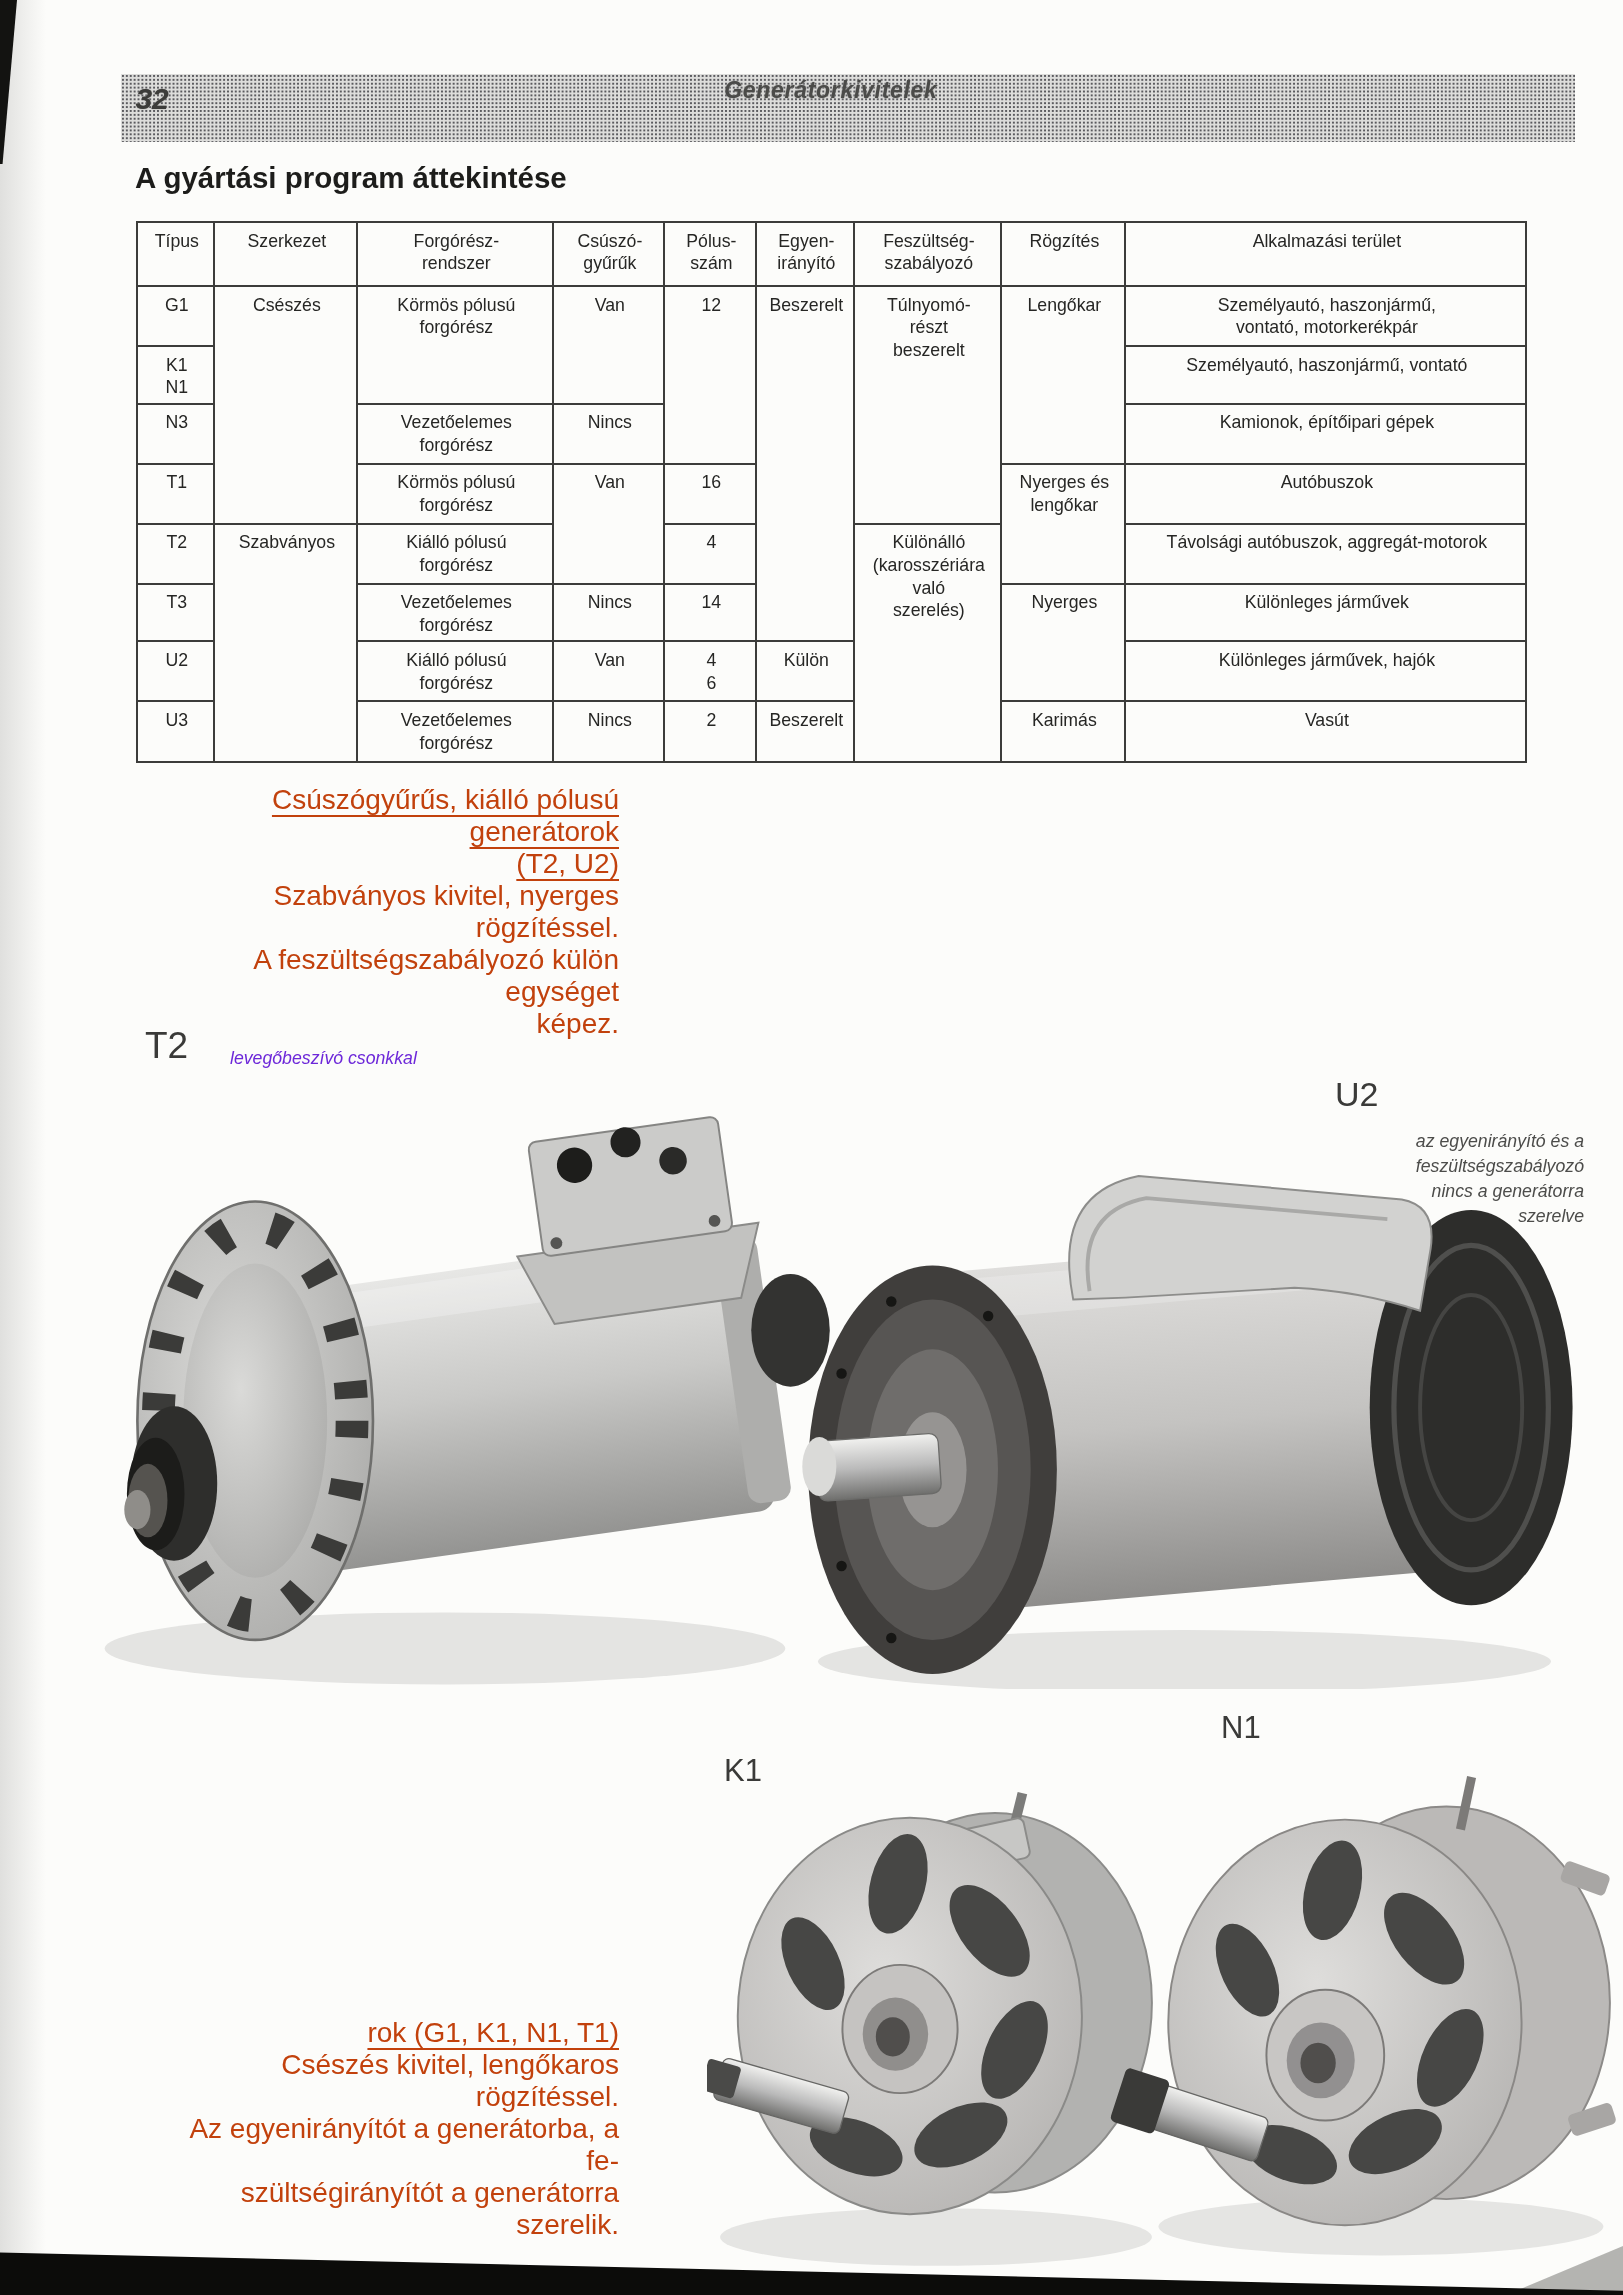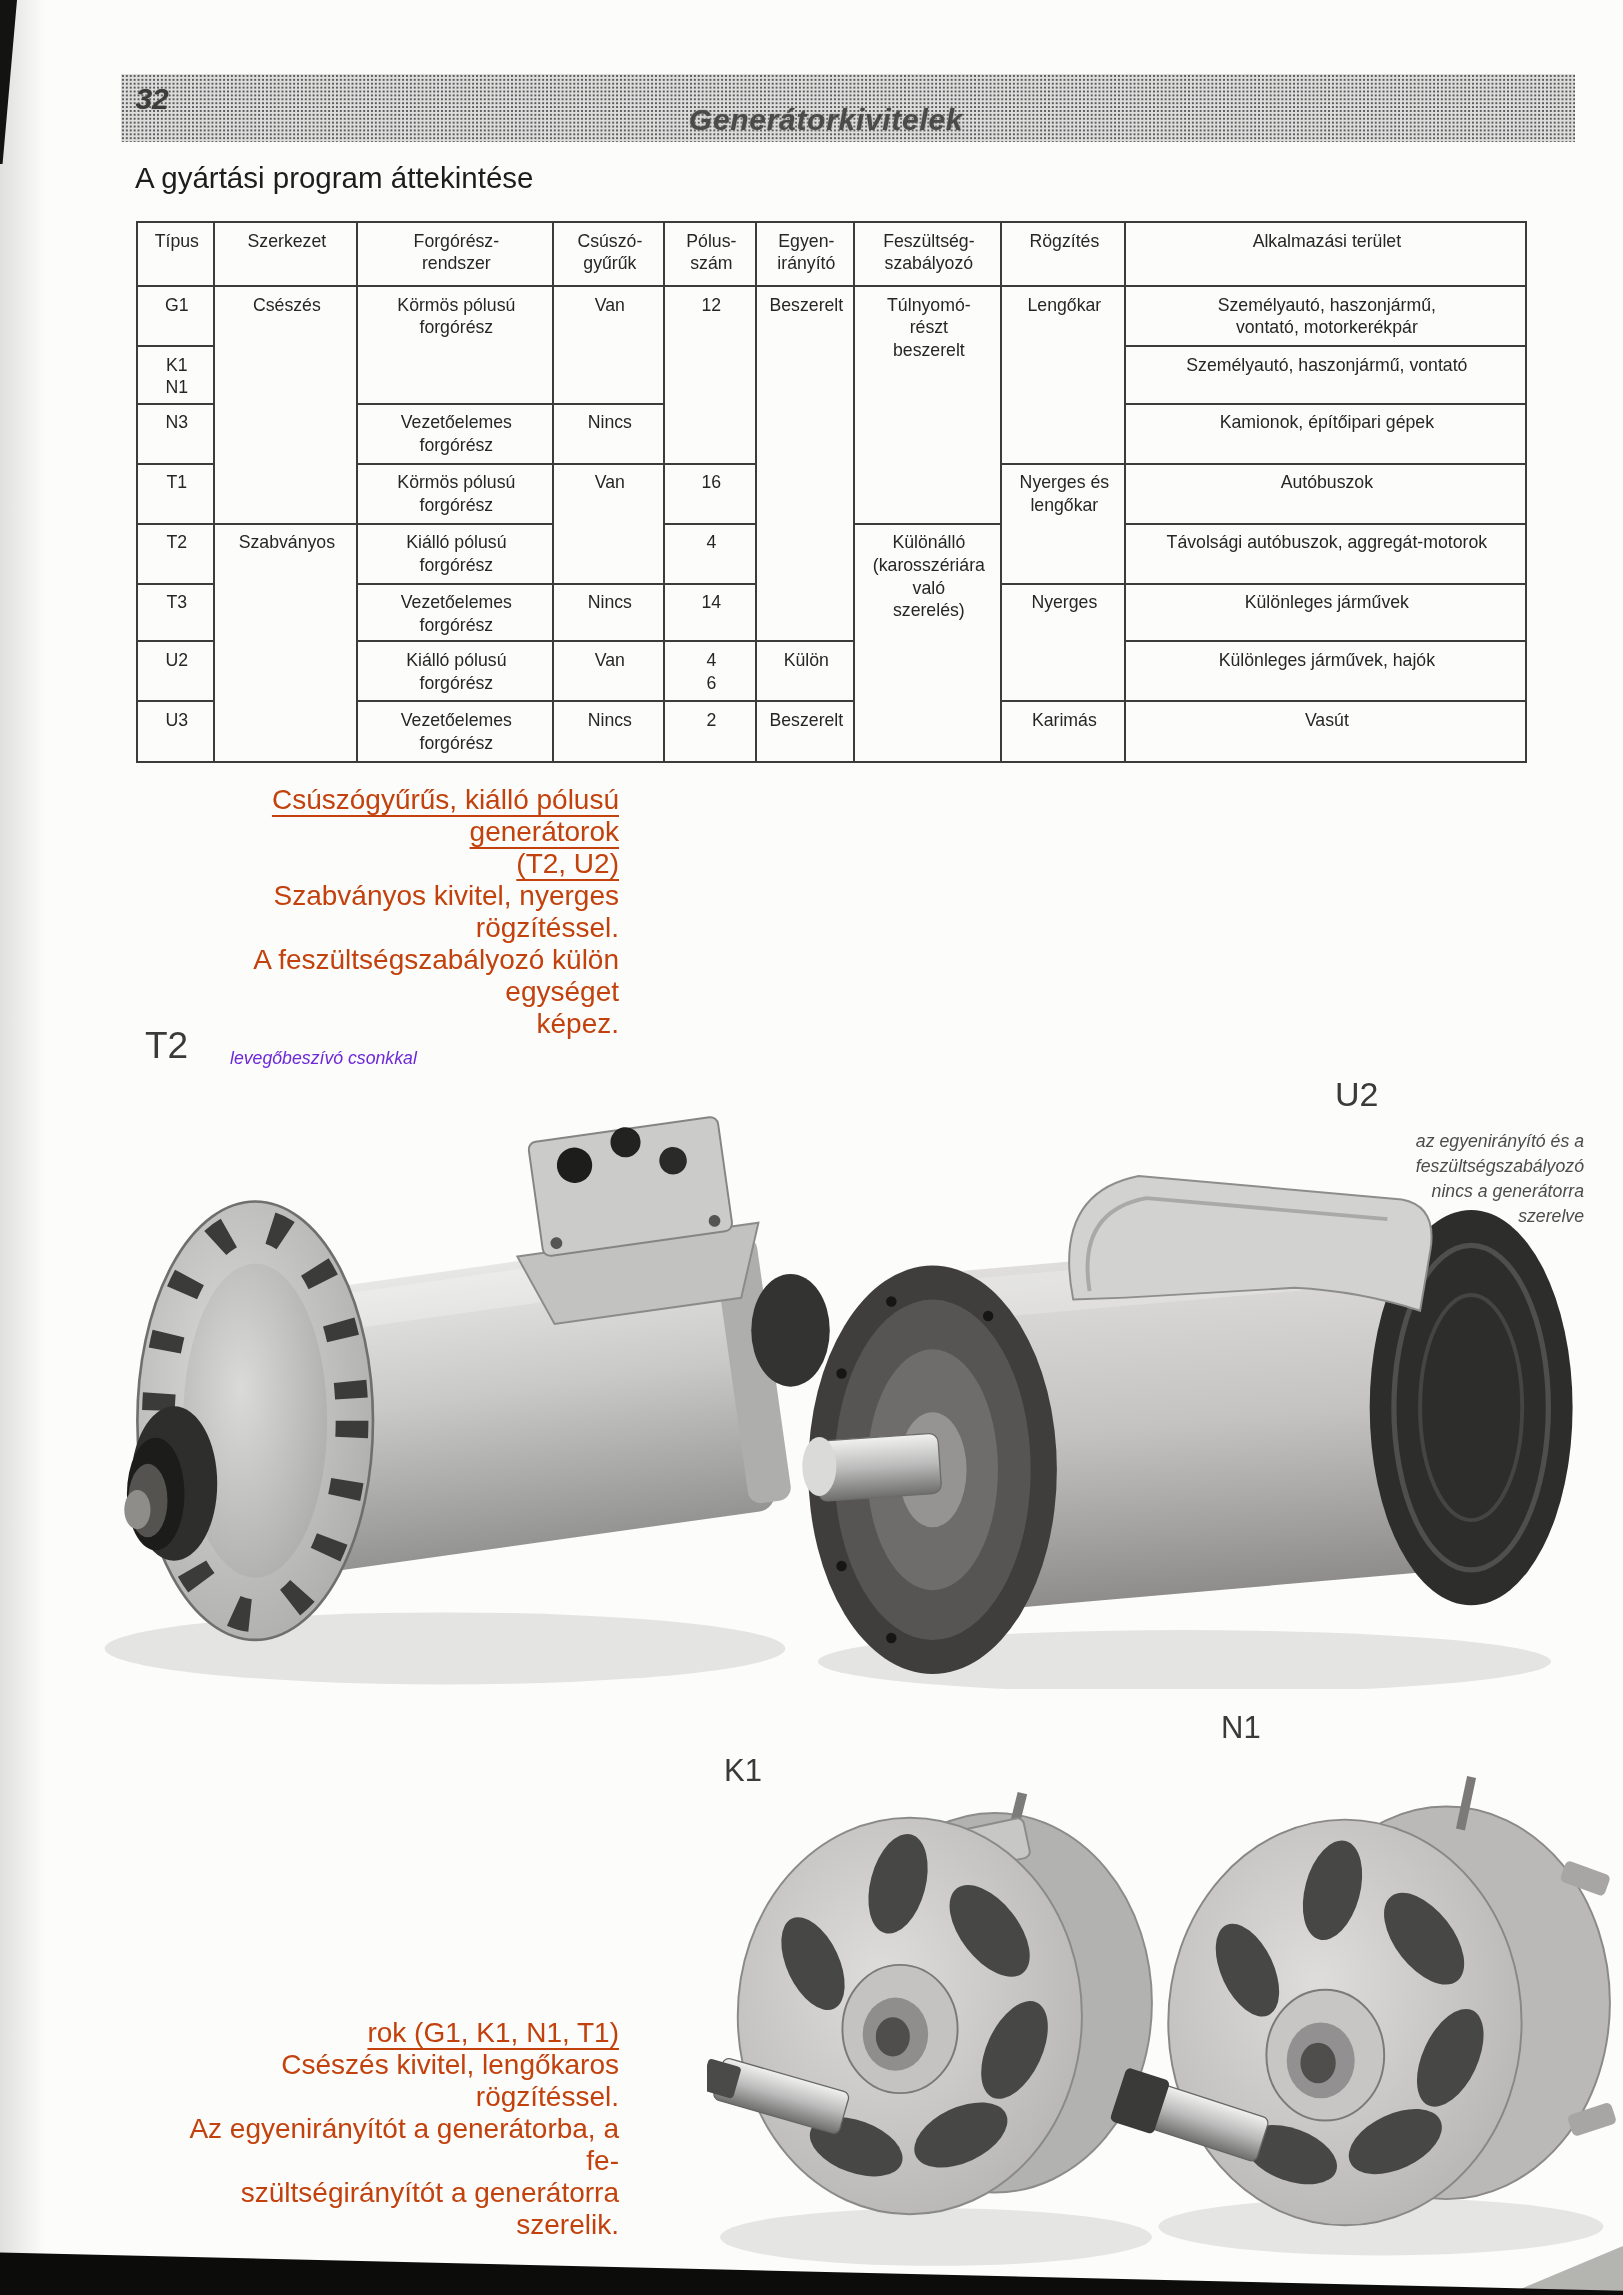--- a/index.html
+++ b/index.html
@@ -17,25 +17,25 @@
   .corner-br{position:absolute;right:0;top:2246px;width:124px;height:52px;background:#8d8d8b;
              clip-path:polygon(100% 0,100% 100%,0 100%);opacity:.65;}
 
   
   .header-bar{position:absolute;left:121px;top:74px;width:1414px;height:68px;
       background-color:#dddddb;
       background-image:radial-gradient(circle,#5a5a5e 0.8px,rgba(0,0,0,0) 1.1px);
       background-size:3.9px 3.9px;padding-left:40px;}
   .pagenum{position:absolute;left:14.4px;top:7.9px;font-size:30px;font-weight:bold;font-style:italic;
            color:#3c3c3a;text-shadow:0 0 1.3px #8a8a88;}
-  .htitle{position:absolute;left:50%;top:29px;transform:translateX(-58%);
-          font-size:30px;font-weight:bold;font-style:italic;color:#4b4b49;
+  .htitle{position:absolute;left:50%;top:3px;transform:translateX(-58%);
+          font-size:23px;font-weight:bold;font-style:italic;color:#4b4b49;
           letter-spacing:0.7px;text-shadow:0 0 2px #9a9a98;}
 
-  .h1{position:absolute;left:135px;top:161px;font-size:29.5px;font-weight:normal;color:#1d1d1b;}
+  .h1{position:absolute;left:135px;top:161px;font-size:29.5px;font-weight:bold;color:#1d1d1b;}
 
   
   table.prod{position:absolute;left:136px;top:221px;width:1390px;border-collapse:collapse;
              table-layout:fixed;}
   table.prod th,table.prod td{border:2px solid #3c3c3a;vertical-align:top;text-align:center;
              font-size:17.7px;font-weight:normal;line-height:1.28;padding:6.5px 6.5px 3.9px 9.2px;
              white-space:pre-line;color:#262624;}
   tr.hrow{height:64px;}
   tr.r1{height:60px;} tr.r2{height:55px;} tr.r3{height:60px;} tr.r4{height:60px;}
   tr.r5{height:60px;} tr.r6{height:56px;} tr.r7{height:60px;} tr.r8{height:61px;}

